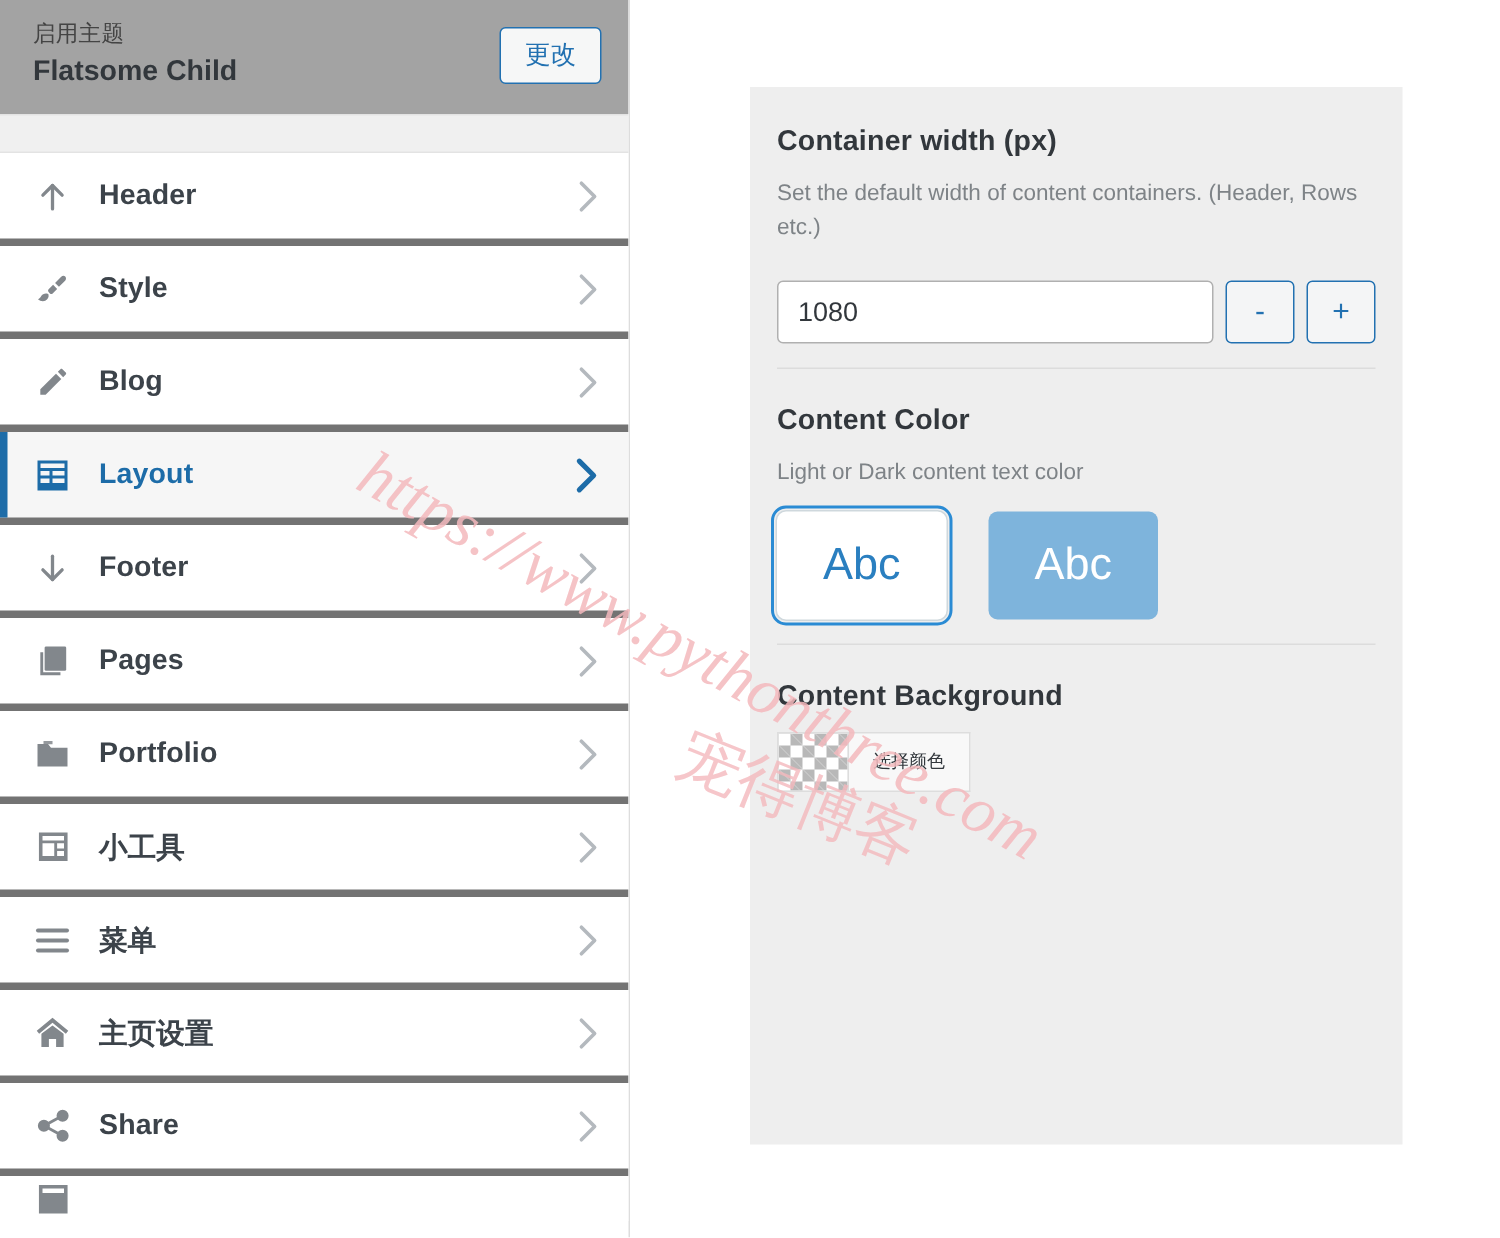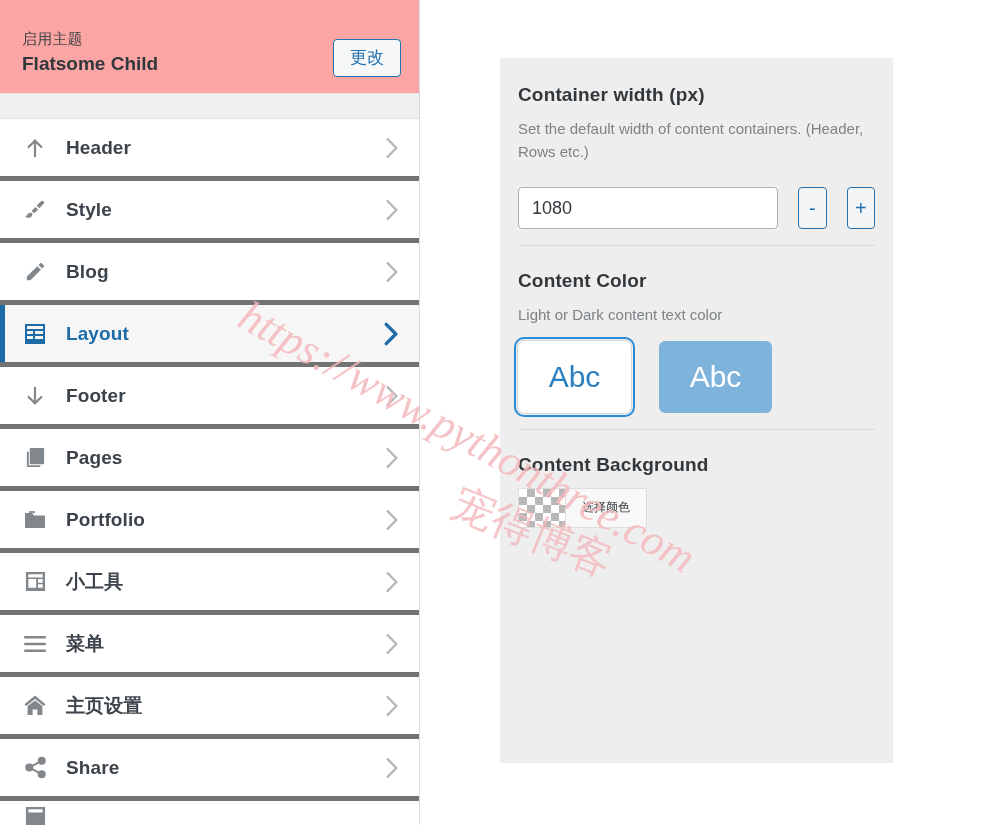--- a/index.html
+++ b/index.html
@@ -13,24 +13,24 @@
 
   
   .customizer {
     position: absolute; left: 0; top: 0;
     width: 420px; height: 825px;
     background: #ffffff;
     border-right: 1px solid #dddddd;
     overflow: hidden;
   }
   .theme-header {
-    display: flex; align-items: flex-end; justify-content: space-between;
+    display: flex; align-items: center; justify-content: space-between;
     padding: 14px 18px 16px 22px;
-    background: #fca5a5;
-    height: 93px;
+    background: #a3a3a3;
+    height: 76px;
   }
   .theme-meta { line-height: 1.35; }
   .theme-label {
     font-size: 15px; color: #444444; font-weight: 400;
     letter-spacing: .2px;
   }
   .theme-name {
     font-size: 19px; color: #32373c; font-weight: 700; margin-top: 2px;
   }
   .change-btn {
@@ -76,38 +76,38 @@
   }
   .menu-item.active .mi-label { color: #1d6ca8; }
   .mi-chevron { color: #b4b9be; flex: 0 0 auto; }
   .menu-item.active .mi-chevron { color: #1d6ca8; }
   .mi-chevron svg { display: block; }
   .menu-item.partial { height: 30px; overflow: hidden; border-bottom: none; }
 
   
   .settings {
     position: absolute; left: 500px; top: 58px;
-    width: 393px; height: 705px;
+    width: 435px; height: 705px;
     background: #eeeeee;
     padding: 26px 18px 20px 18px;
     overflow: hidden;
   }
   .section { padding-bottom: 6px; }
   .section + .section { padding-top: 18px; }
   .sec-title {
     font-size: 19px; font-weight: 700; color: #32373c;
     letter-spacing: .15px; margin-bottom: 12px;
   }
   .sec-desc {
     font-size: 15px; color: #7e8387; line-height: 1.5;
     margin-bottom: 14px;
   }
   .divider { height: 1px; background: #dcdcdc; margin: 16px 0 0 0; }
 
-  .number-row { display: flex; align-items: stretch; gap: 20px; margin-top: 24px; }
+  .number-row { display: flex; align-items: stretch; gap: 8px; margin-top: 24px; }
   .number-input {
     flex: 1 1 auto;
     height: 42px;
     background: #ffffff;
     border: 1px solid #b0b0b0;
     border-radius: 4px;
     font-family: "Liberation Sans", "DejaVu Sans", sans-serif;
     font-size: 18px; color: #32373c;
     padding: 0 13px;
   }

